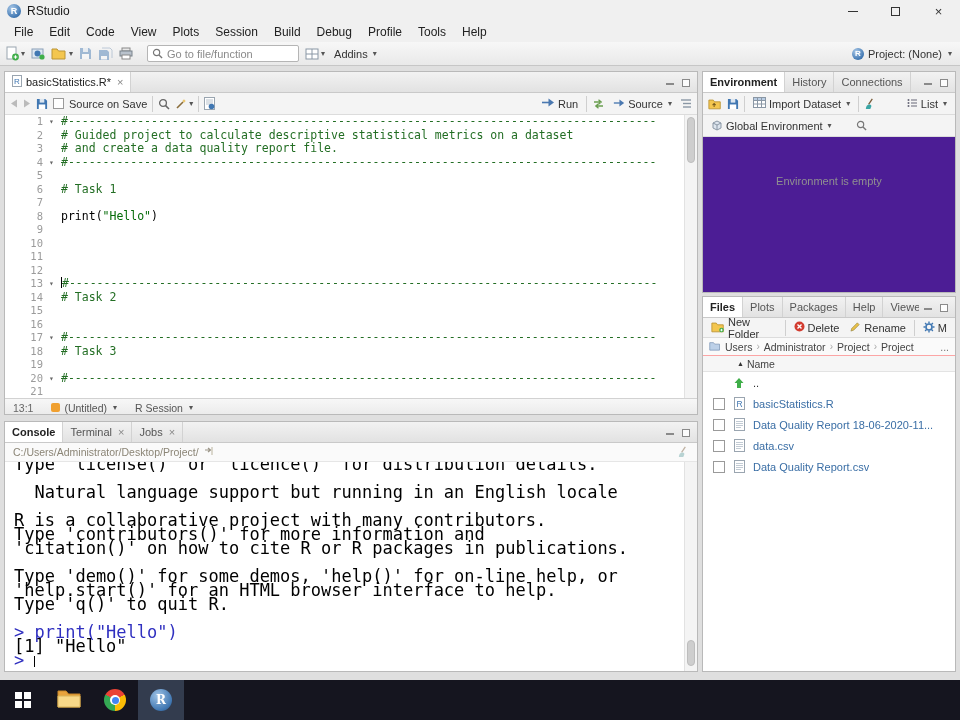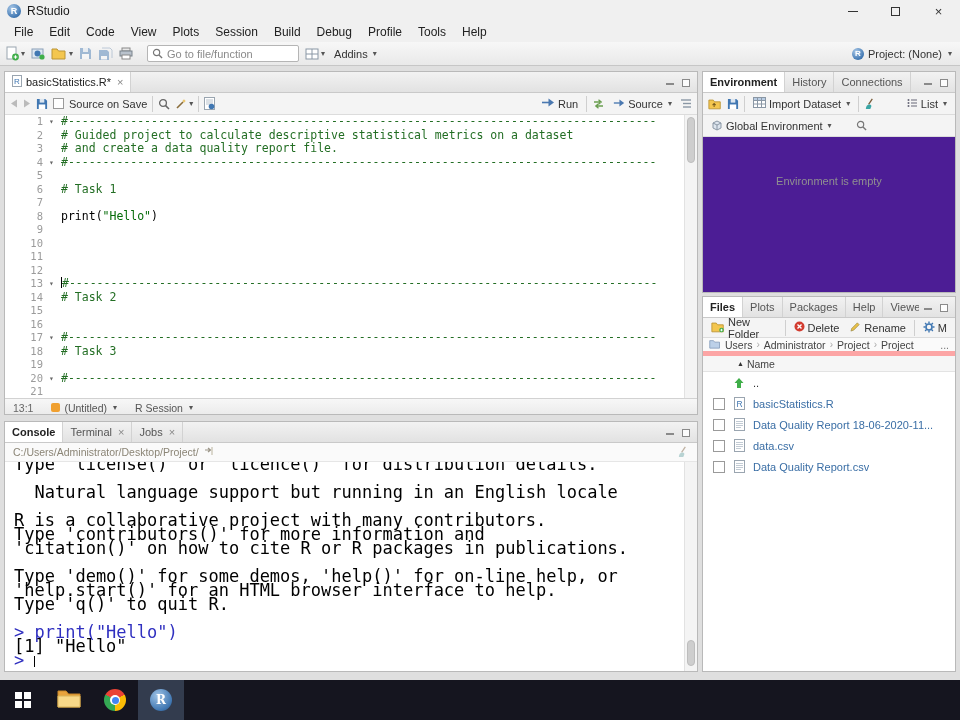--- a/index.html
+++ b/index.html
@@ -100,21 +100,21 @@
               font-family:"DejaVu Sans Mono","Liberation Mono",monospace; font-size:17px; }
   .con-out { color:#000; }
   .con-in  { color:#3030c0; }
 
   
   .env-body { height:156px; background:#4c1d95; text-align:center; }
   .env-empty { font-size:11px; color:#909090; padding-top:38px; }
 
   
   .files-tb { height:20px;justify-content:space-between; }
-  .crumb-row { height:18px; background:#fafafa; border-bottom:5px solid #fca5a5;
+  .crumb-row { height:18px; background:#fafafa; border-bottom:1px solid #fca5a5;
                display:flex; align-items:center; gap:4px; padding:0 6px; font-size:10.5px; color:#444; }
   .crumbs { display:flex; align-items:center; gap:4px; overflow:hidden; white-space:nowrap; }
   .crumb-sep { color:#aaa; font-size:10px; }
   .files-header { height:16px; background:#f6f6f6; border-bottom:1px solid #e3e3e3;
                   display:flex; align-items:center; font-size:10.5px; color:#444; padding-left:34px; gap:3px; }
   .sort { font-size:7px; color:#333; }
   .file-row { height:21px; display:flex; align-items:center; gap:7px; padding-left:10px; font-size:11px; }
   .fcheck { width:12px; height:12px; border:1px solid #9a9a9a; background:#fff; flex:none; }
   .fcheck.hidden { visibility:hidden; }
   .ficon { width:14px; display:inline-flex; justify-content:center; flex:none; }

